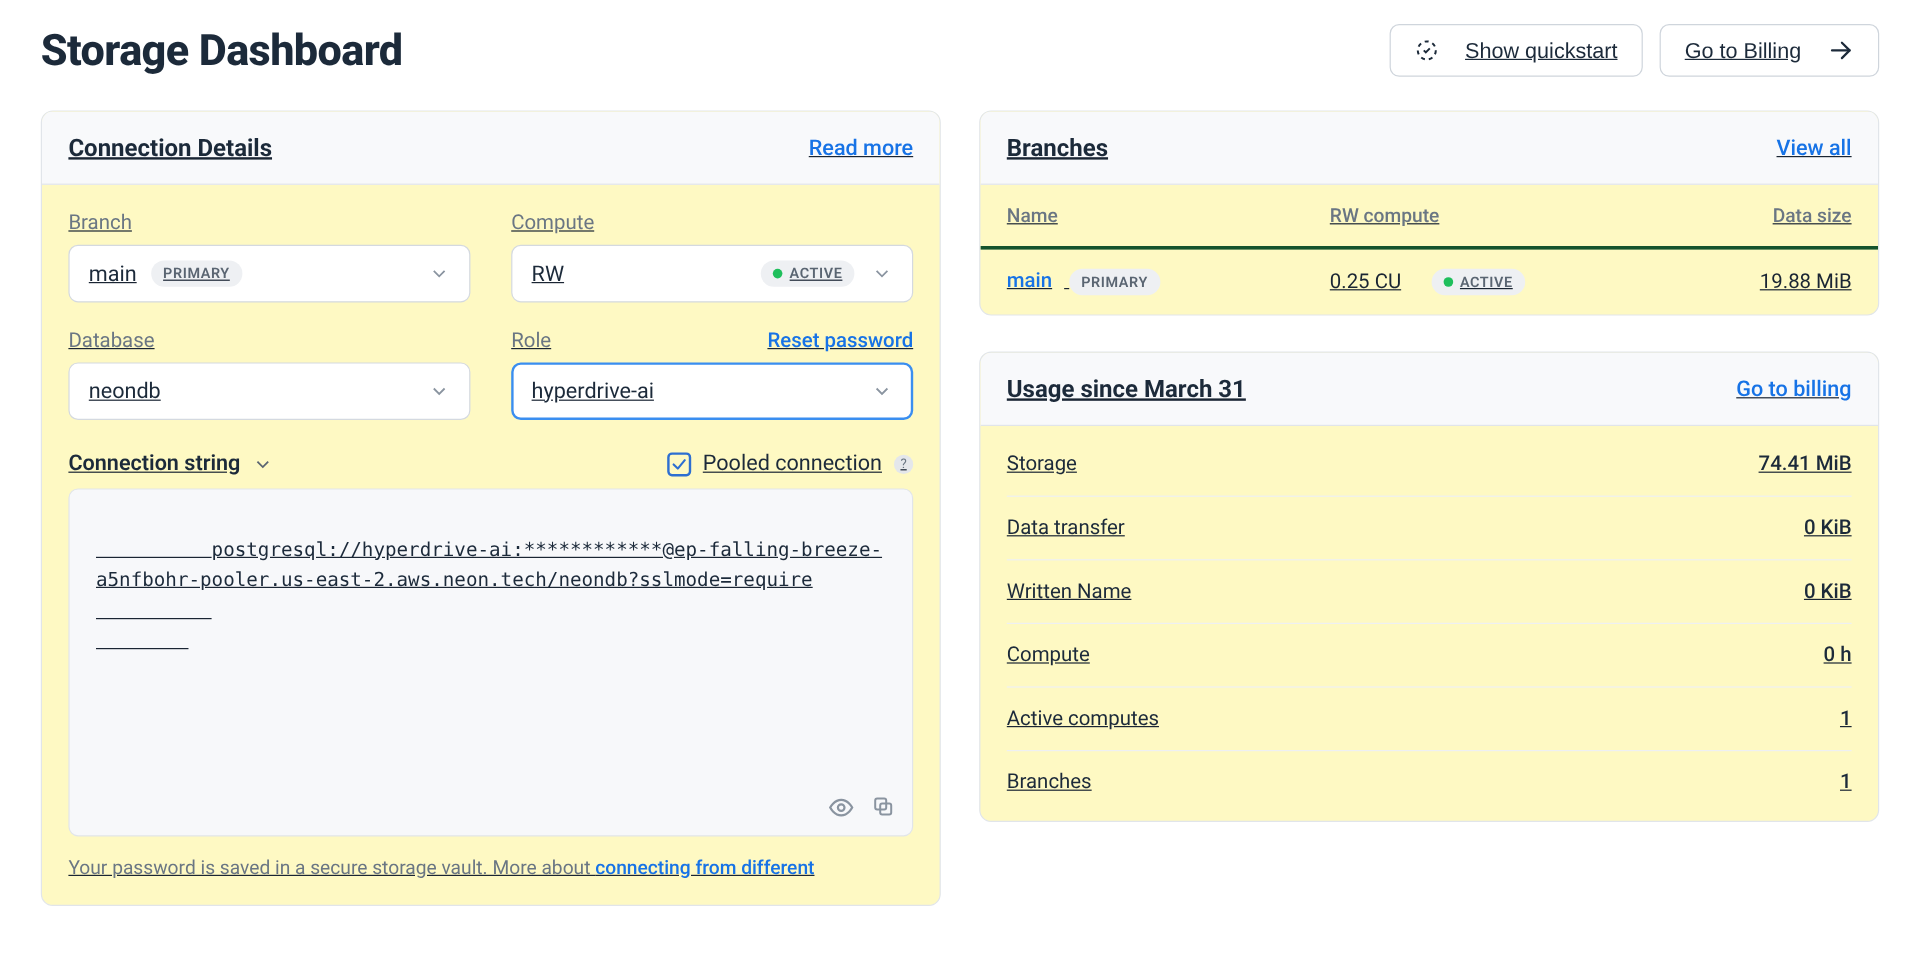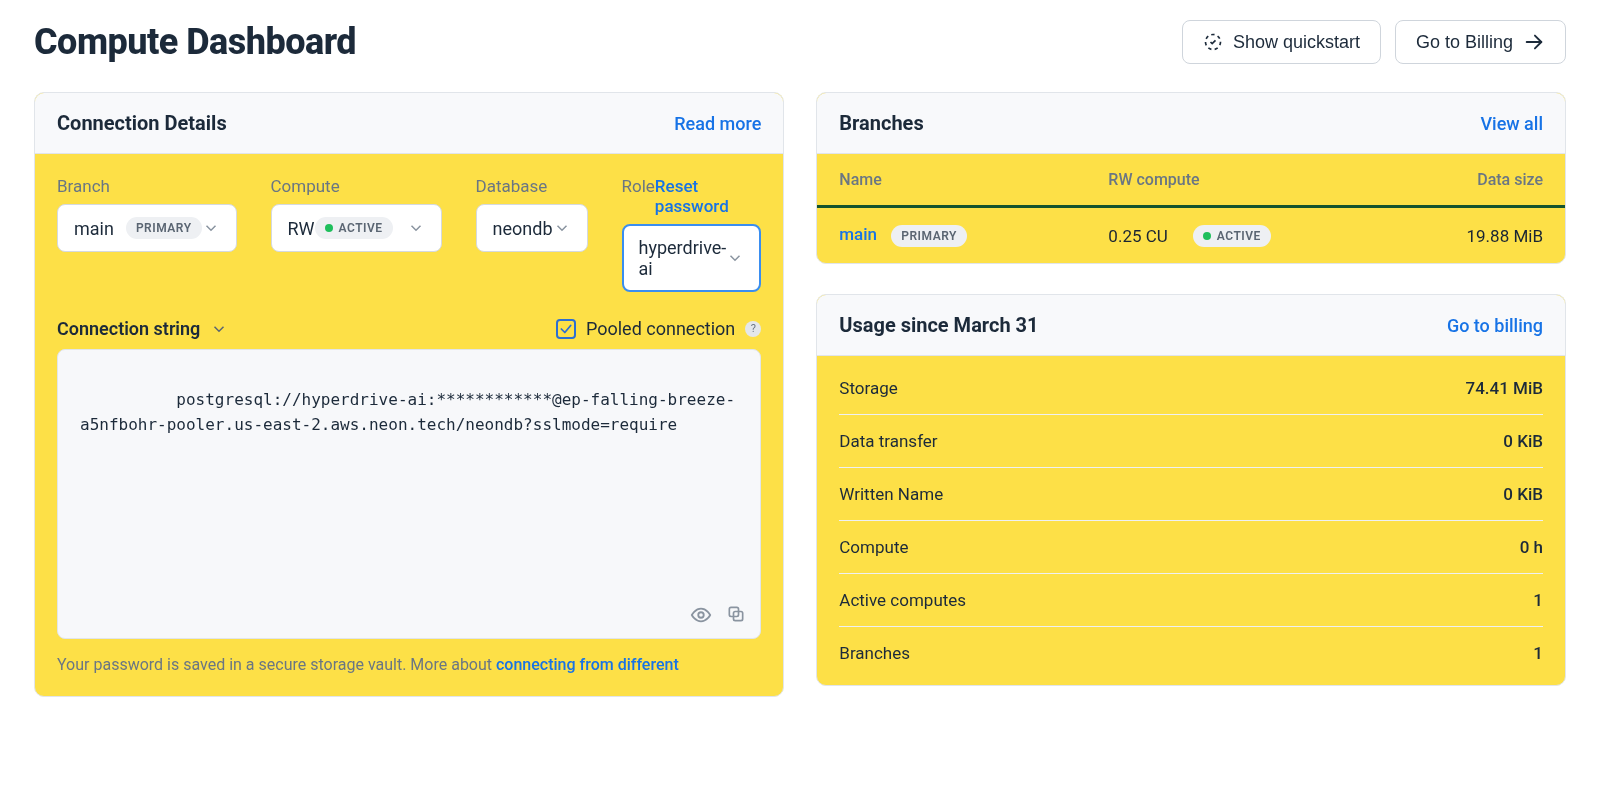--- a/index.html
+++ b/index.html
@@ -23,44 +23,46 @@
     color: #1c2a3a;
     letter-spacing: -0.5px;
   }
   .top-actions {
     display: flex;
     gap: 14px;
   }
   .btn {
     display: inline-flex;
     align-items: center;
-    gap: 10px;
+    gap: 22px;
     padding: 10px 20px;
     border: 1px solid #cfd5dc;
     border-radius: 8px;
     background: #fff;
     font-size: 18px;
     font-weight: 500;
     color: #1c2a3a;
     cursor: pointer;
+    text-decoration: underline;
   }
 
   .columns {
     display: flex;
     gap: 32px;
     align-items: flex-start;
   }
   .col-left { flex: 1; }
   .col-right { flex: 1; display: flex; flex-direction: column; gap: 30px; }
 
   .card {
     border: 1px solid #e1e5ea;
     border-radius: 10px;
-    background: #fde047;
+    background: #fef9c3;
     overflow: hidden;
+    text-decoration: underline;
   }
   .card-head {
     display: flex;
     justify-content: space-between;
     align-items: center;
     padding: 18px 22px;
     background: #f8f9fb;
     border-bottom: 1px solid #e1e5ea;
   }
   .card-title {
@@ -75,21 +77,21 @@
     cursor: pointer;
     text-decoration: none;
   }
 
   .conn-body {
     padding: 22px;
   }
 
   .form-grid {
     display: grid;
-    grid-template-columns: 1fr 1fr 1fr 1fr;
+    grid-template-columns: 1fr 1fr;
     gap: 22px 34px;
   }
   .form-field {}
   .form-label-row {
     display: flex;
     justify-content: space-between;
     align-items: baseline;
     margin-bottom: 8px;
   }
   .form-label {
@@ -268,21 +270,21 @@
   .usage-item:last-child { border-bottom: none; }
   .usage-label { color: #1c2a3a; }
   .usage-val { color: #1c2a3a; font-weight: 500; }
 
   svg { display: block; }
 </style>
 </head>
 <body>
 
 <div class="top-bar">
-  <h1 class="page-title">Compute Dashboard</h1>
+  <h1 class="page-title">Storage Dashboard</h1>
   <div class="top-actions">
     <button class="btn">
       <span>
         <svg width="20" height="20" viewBox="0 0 24 24" fill="none" stroke="#1c2a3a" stroke-width="2">
           <circle cx="12" cy="12" r="9" stroke-dasharray="4 4"></circle>
           <path d="M9 12l2 2 4-4"></path>
         </svg>
       </span>
       <span>Show quickstart</span>
     </button>

